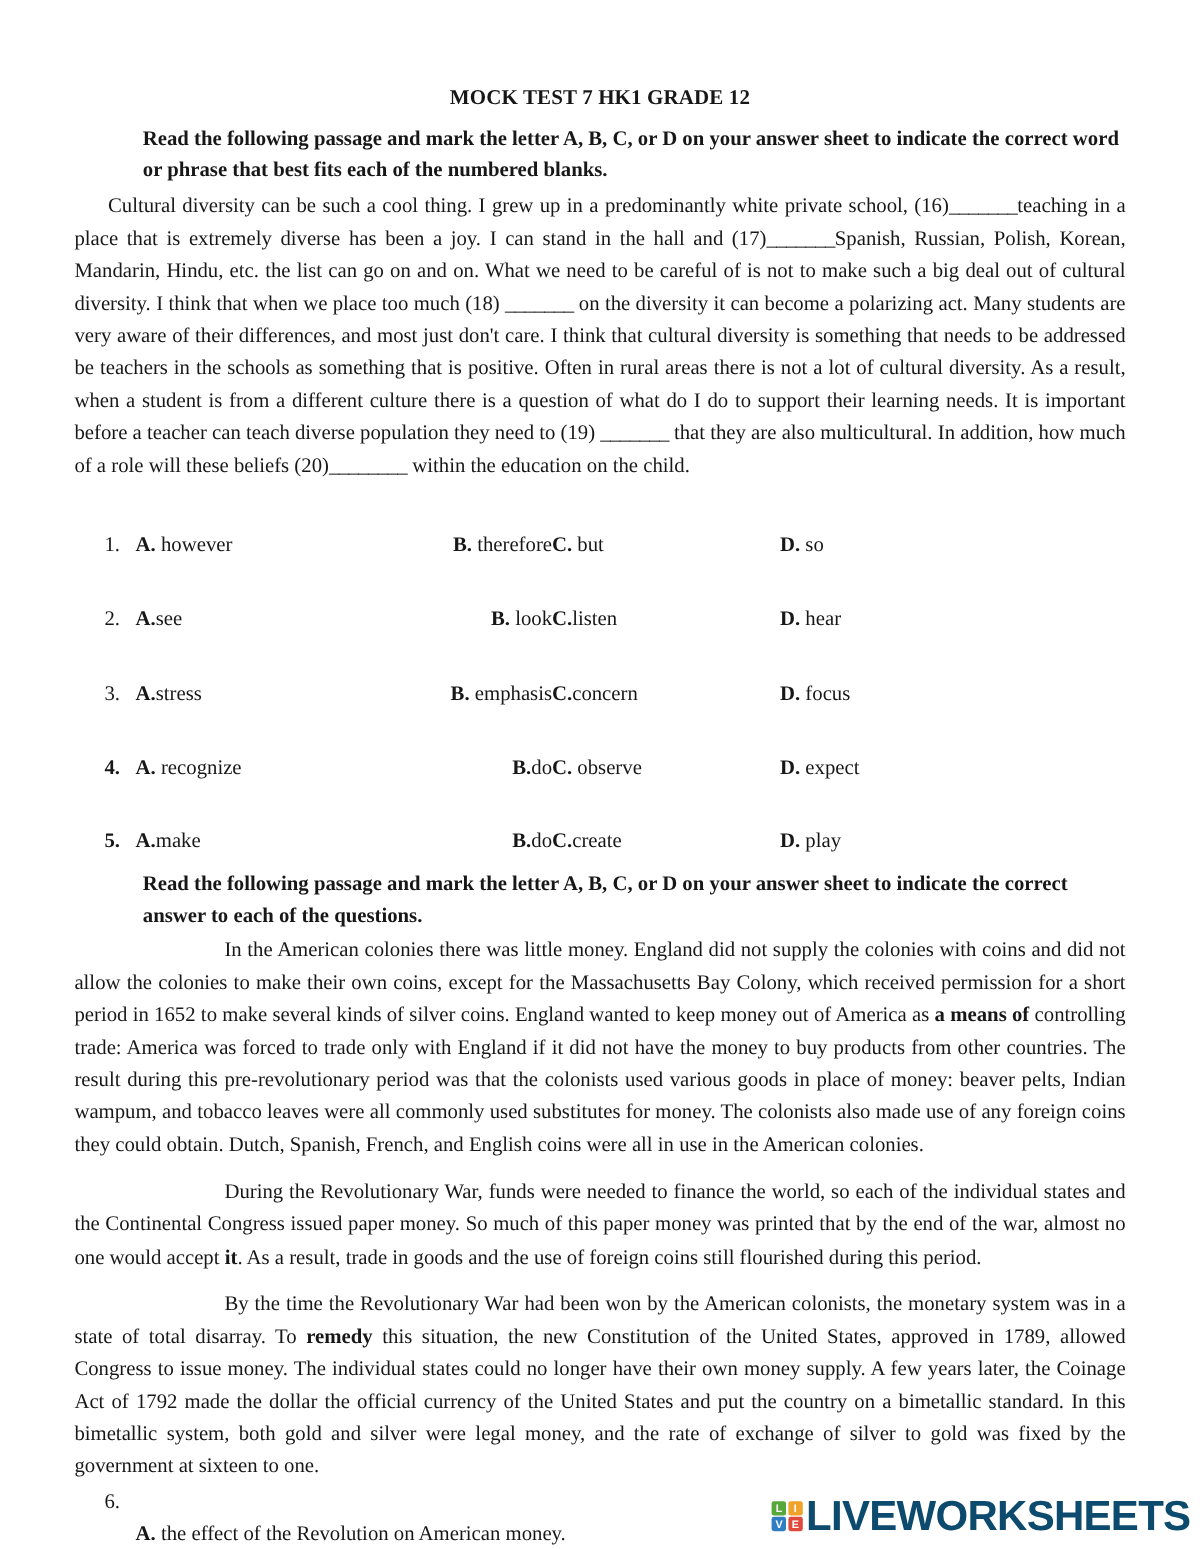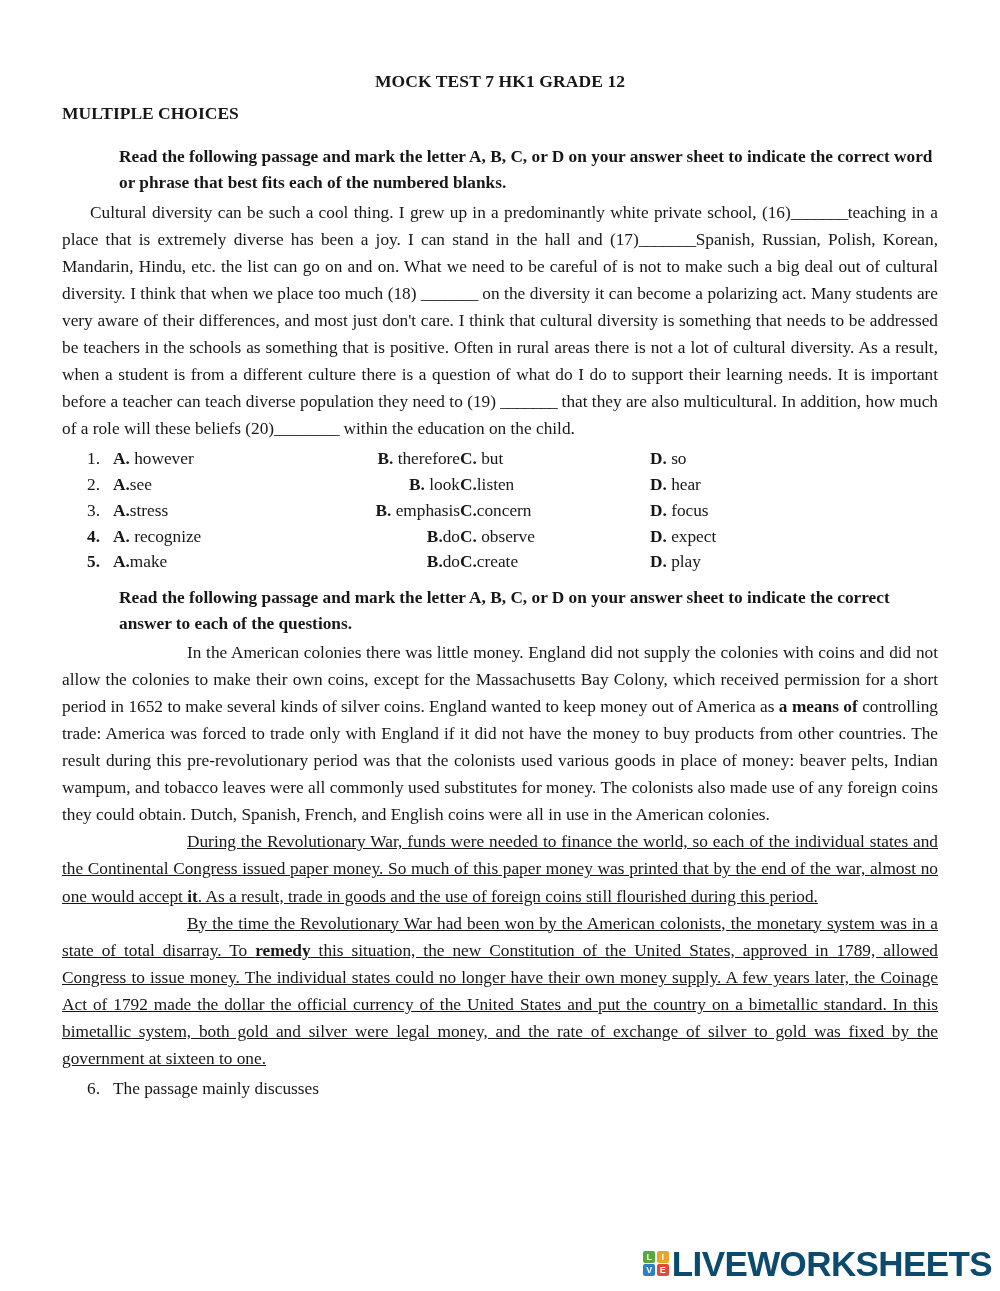--- a/index.html
+++ b/index.html
@@ -57,21 +57,21 @@
   .passage {
     font-size: 17.3px;
     line-height: 1.565;
     text-align: justify;
     text-justify: inter-word;
     margin: 0;
     padding: 0;
   }
   .passage.indent-sm { text-indent: 28px; }
   .passage.indent-lg { text-indent: 125px; }
-  .passage + .passage { margin-top: 0px; text-decoration: underline; }
+  .passage + .passage { margin-top: 12px; }
   .blank-u {
     letter-spacing: -0.5px;
   }
   b, strong { font-weight: bold; }
 
   
   .options {
     margin: 4px 0 0 0;
     padding: 0;
   }
@@ -84,21 +84,21 @@
   }
   .opt-num {
     width: 38px;
     text-align: right;
     padding-right: 13px;
     flex: none;
   }
   .opt-num.bold { font-weight: bold; }
   .opt-a { width: 147px; flex: none; }
   .opt-b { width: 200px; flex: none; text-align: right; }
-  .opt-c { width: 190px; flex: none; }
+  .opt-c { width: 190px; flex: none; margin-top: 36px; }
   .opt-d { flex: none; text-align: right; }
 
   
   .q-block {
     margin-top: 4px;
     font-size: 17.3px;
     line-height: 1.52;
   }
   .q-line {
     display: flex;
@@ -152,21 +152,20 @@
     line-height: 1;
   }
 </style>
 </head>
 <body>
 
 <div class="page">
 
   <h1 class="doc-title">MOCK TEST 7 HK1 GRADE 12</h1>
 
-  <div class="section-head">MULTIPLE CHOICES</div>
 
   <div class="instruction">Read the following passage and mark the letter A, B, C, or D on your answer sheet to indicate the correct word or phrase that best fits each of the numbered blanks.</div>
 
   <p class="passage indent-sm"><span>Cultural diversity can be such a cool thing. I grew up in a predominantly white private school, (16)</span><span class="blank-u">_______</span><span>teaching in a place that is extremely diverse has been a joy. I can stand in the hall and (17)</span><span class="blank-u">_______</span><span>Spanish, Russian, Polish, Korean, Mandarin, Hindu, etc. the list can go on and on. What we need to be careful of is not to make such a big deal out of cultural diversity. I think that when we place too much (18) </span><span class="blank-u">_______</span><span> on the diversity it can become a polarizing act. Many students are very aware of their differences, and most just don't care. I think that cultural diversity is something that needs to be addressed be teachers in the schools as something that is positive. Often in rural areas there is not a lot of cultural diversity. As a result, when a student is from a different culture there is a question of what do I do to support their learning needs. It is important before a teacher can teach diverse population they need to (19) </span><span class="blank-u">_______</span><span> that they are also multicultural. In addition, how much of a role will these beliefs (20)</span><span class="blank-u">________</span><span> within the education on the child.</span></p>
 
   <div class="options">
     <div class="opt-row">
       <span class="opt-num">1.</span>
       <span class="opt-a"><b>A.</b> however</span>
       <span class="opt-b"><b>B.</b> therefore</span>
@@ -207,22 +206,22 @@
 
   <p class="passage indent-lg"><span>In the American colonies there was little money. England did not supply the colonies with coins and did not allow the colonies to make their own coins, except for the Massachusetts Bay Colony, which received permission for a short period in 1652 to make several kinds of silver coins. England wanted to keep money out of America as </span><b>a means of</b><span> controlling trade: America was forced to trade only with England if it did not have the money to buy products from other countries. The result during this pre-revolutionary period was that the colonists used various goods in place of money: beaver pelts, Indian wampum, and tobacco leaves were all commonly used substitutes for money. The colonists also made use of any foreign coins they could obtain. Dutch, Spanish, French, and English coins were all in use in the American colonies.</span></p>
 
   <p class="passage indent-lg"><span>During the Revolutionary War, funds were needed to finance the world, so each of the individual states and the Continental Congress issued paper money. So much of this paper money was printed that by the end of the war, almost no one would accept </span><b>it</b><span>. As a result, trade in goods and the use of foreign coins still flourished during this period.</span></p>
 
   <p class="passage indent-lg"><span>By the time the Revolutionary War had been won by the American colonists, the monetary system was in a state of total disarray. To </span><b>remedy</b><span> this situation, the new Constitution of the United States, approved in 1789, allowed Congress to issue money. The individual states could no longer have their own money supply. A few years later, the Coinage Act of 1792 made the dollar the official currency of the United States and put the country on a bimetallic standard. In this bimetallic system, both gold and silver were legal money, and the rate of exchange of silver to gold was fixed by the government at sixteen to one.</span></p>
 
   <div class="q-block">
     <div class="q-line">
       <span class="q-num">6.</span>
-      <span>The passage mainly discusses</span>
-    </div>
+    </div>
+    <div class="q-opt"><b>A.</b><span> the effect of the Revolution on American money.</span></div>
   </div>
 
   <div class="logo">
     <div class="logo-blocks">
       <div class="lb lb-l">L</div>
       <div class="lb lb-i">I</div>
       <div class="lb lb-v">V</div>
       <div class="lb lb-e">E</div>
     </div>
     <div class="logo-word">LIVEWORKSHEETS</div>

